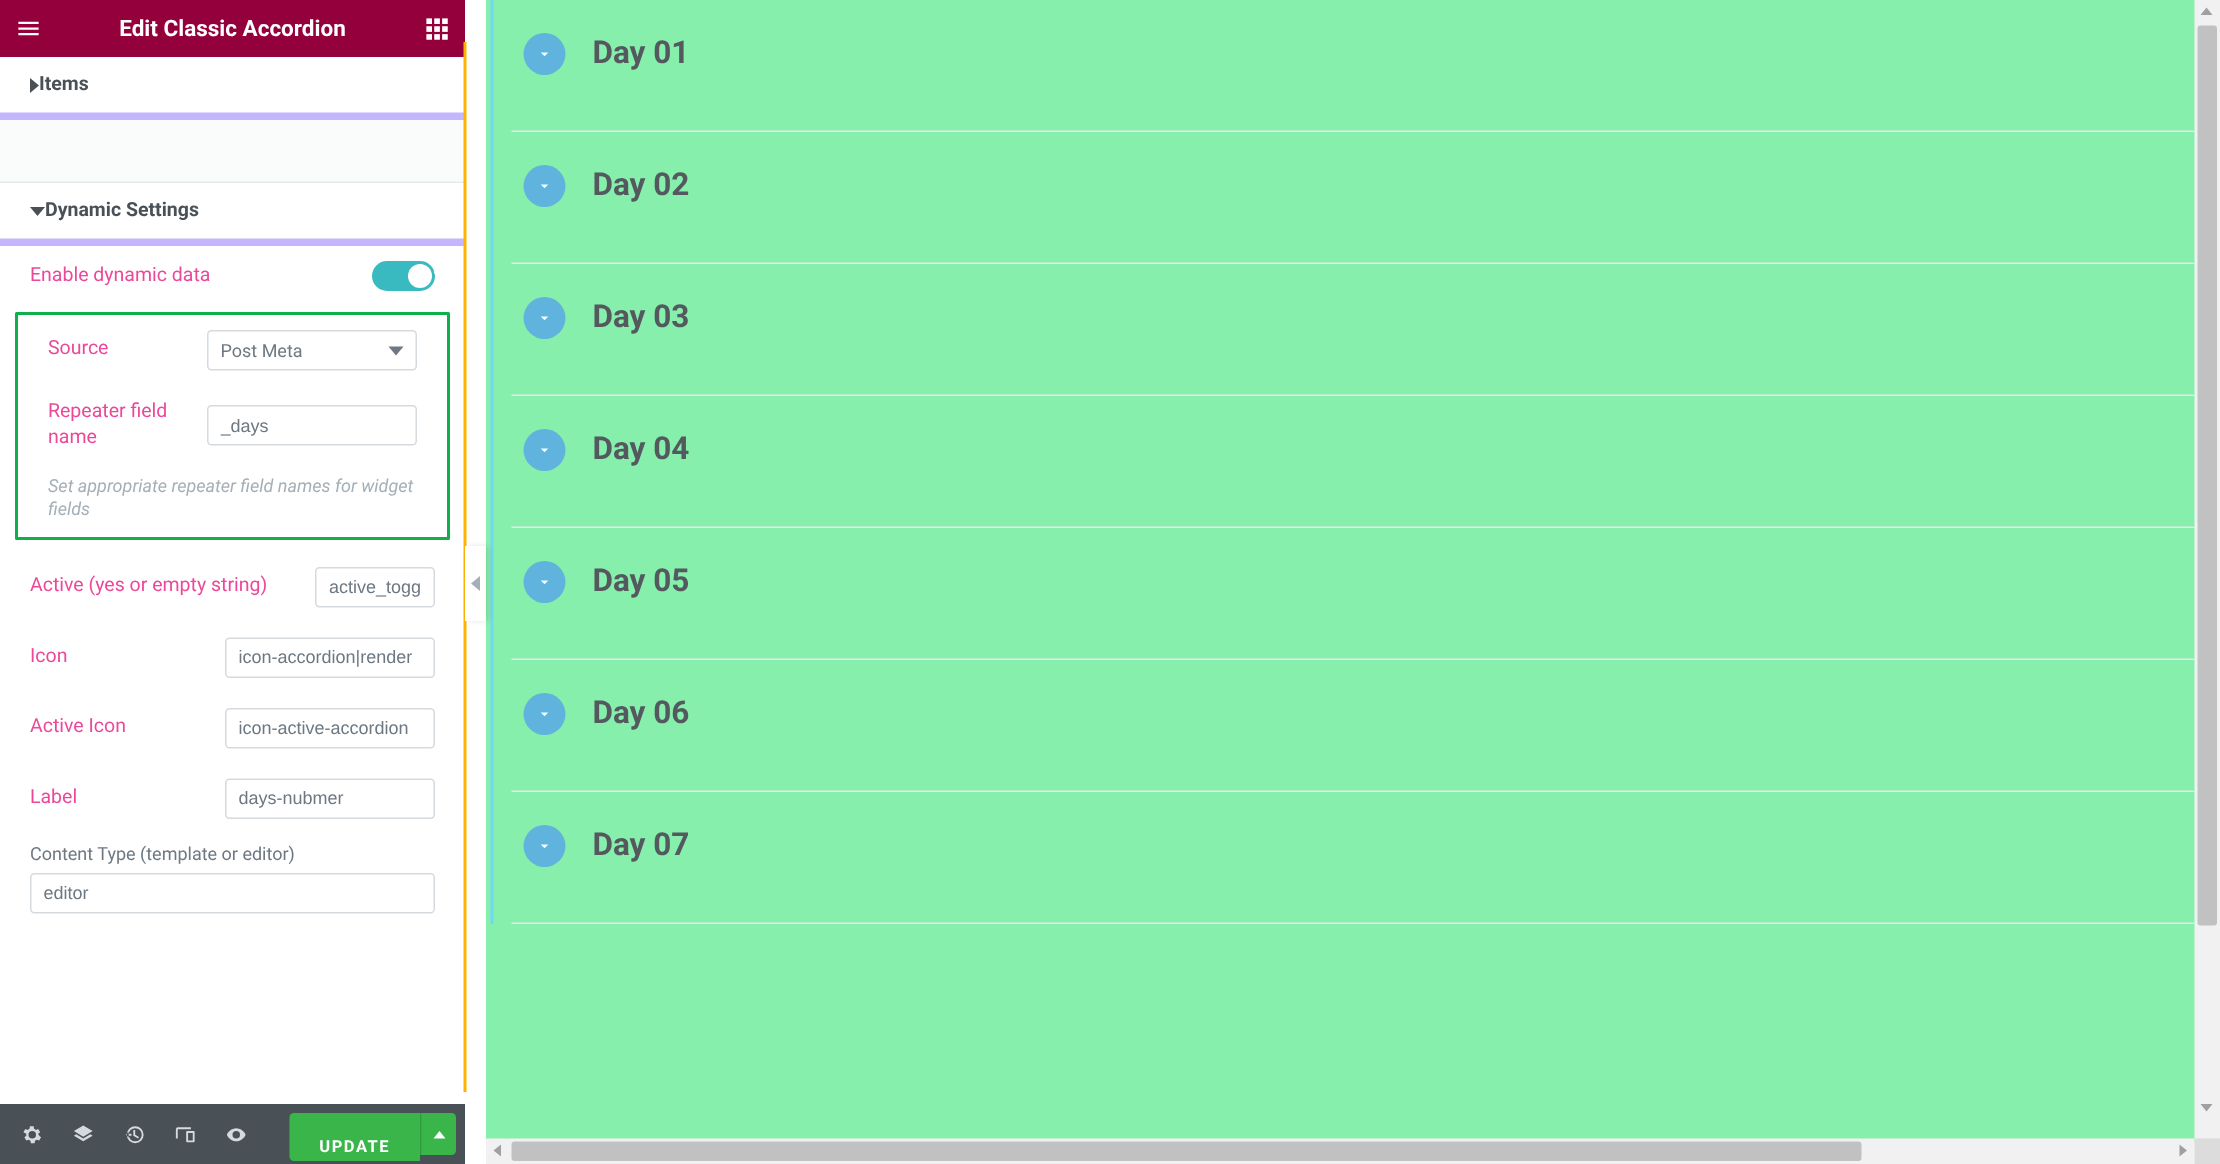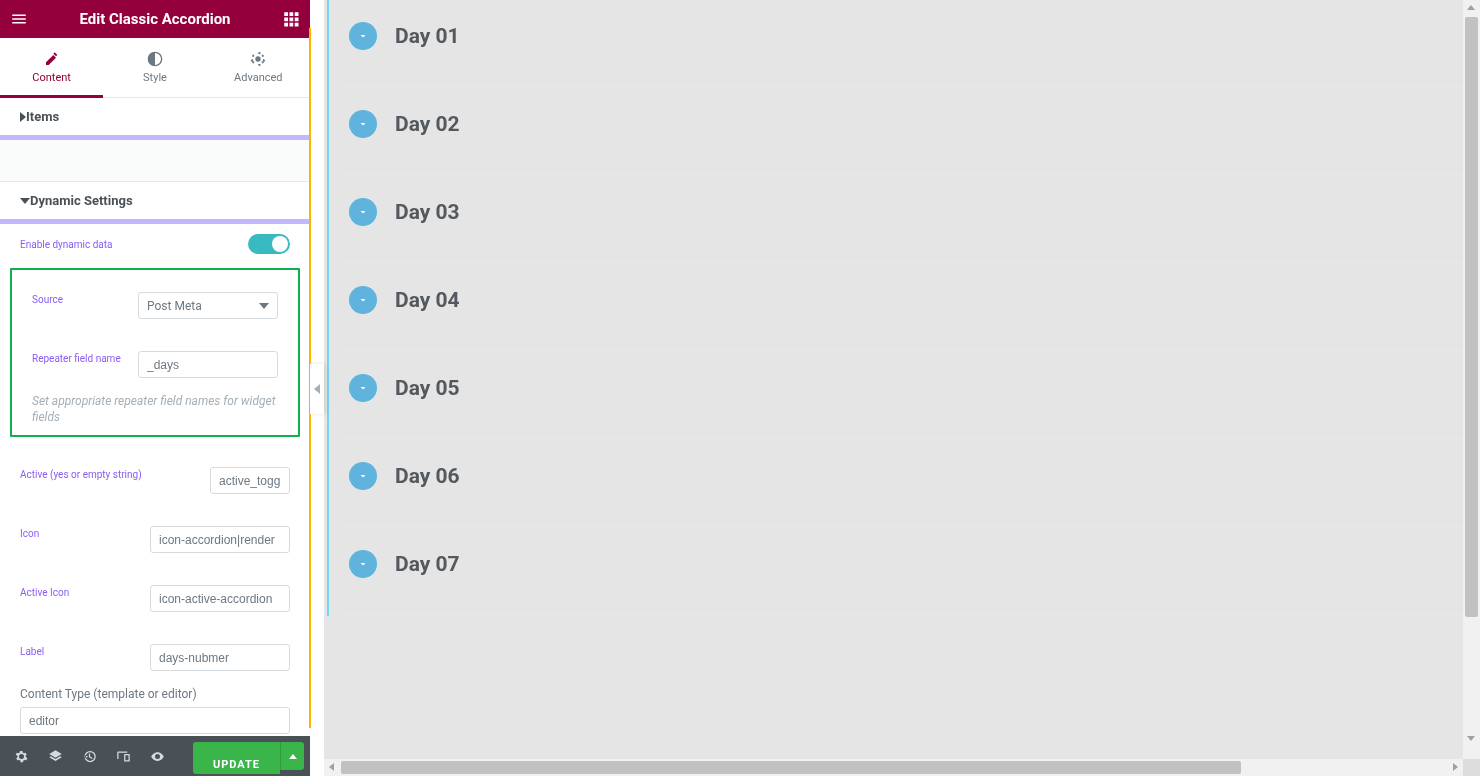--- a/index.html
+++ b/index.html
@@ -23,22 +23,22 @@
 
 .sections { flex:1; overflow:auto; }
 .sec-head { height:42px; padding:0 20px; display:flex; align-items:center; gap:0; font-weight:700; color:#495157; cursor:pointer; border-bottom:5px solid #c4b5fd; font-size:13px; }
 .sec-head .caret { width:0; height:0; }
 .sec-head .caret.right { border-top:5px solid transparent; border-bottom:5px solid transparent; border-left:6px solid #495157; }
 .sec-head .caret.down { border-left:5px solid transparent; border-right:5px solid transparent; border-top:6px solid #495157; }
 .sec-gap { height:42px; background:#e6e9ec33; border-bottom:1px solid #e6e9ec; }
 .sec-body { padding-bottom:10px; }
 
 .row { display:flex; align-items:center; padding:10px 20px; gap:10px; }
-.row .lbl { flex:1; color:#8b5cf6; font-size:10px; line-height:1.3; }
-.ctl { width:140px;margin-top:12px; }
+.row .lbl { flex:1; color:#ec4899; font-size:13px; line-height:1.3; }
+.ctl { width:140px; }
 input[type=text], .select { width:100%; height:27px; border:1px solid #d5dadf; border-radius:3px; padding:0 8px; font-size:12px; color:#6d7882; background:#fff; }
 .select { display:flex; align-items:center; justify-content:space-between; }
 .select .tri { width:0; height:0; border-left:5px solid transparent; border-right:5px solid transparent; border-top:6px solid #6d7882; }
 .hint { padding:6px 20px 10px; font-style:italic; color:#a4afb7; font-size:12px; line-height:1.3; }
 .fullrow { padding:6px 20px 11px; color:#6d7882; font-size:12px; }
 .fullrow input { margin-top:6px; width:270px; }
 
 .toggle { width:42px; height:20px; border-radius:10px; background:#39b9c0; position:relative; display:flex; align-items:center; padding-left:8px; margin-left:auto; }
 .toggle .knob { position:absolute; right:2px; top:2px; width:16px; height:16px; border-radius:50%; background:#fff; }
 .toggle .txt { color:#fff; font-size:7px; font-weight:400; letter-spacing:.3px;margin-left:33px; }
@@ -51,21 +51,21 @@
 .update-wrap { margin-left:auto; display:flex; height:28px; }
 .update-btn { background:#39b54a; color:#fff; font-weight:700; font-size:11px; letter-spacing:1px; padding:16px 20px; display:flex; align-items:flex-start; border-radius:3px 0 0 3px; cursor:pointer; }
 .update-more { width:24px; background:#39b54a; border-left:1px solid rgba(0,0,0,.15); display:flex; align-items:center; justify-content:center; border-radius:0 3px 3px 0; cursor:pointer; }
 .update-more .tri { width:0; height:0; border-left:4px solid transparent; border-right:4px solid transparent; border-bottom:5px solid #fff; }
 
 
 .collapse-tab { position:absolute; left:310px; top:364px; width:14px; height:50px; background:#fff; box-shadow:2px 0 4px rgba(0,0,0,.1); display:flex; align-items:center; justify-content:center; cursor:pointer; z-index:10; }
 .collapse-tab .tri { width:0; height:0; border-top:5px solid transparent; border-bottom:5px solid transparent; border-right:6px solid #a4afb7; }
 
 
-.preview { position:absolute; left:324px; top:0; right:0; bottom:14px; background:#e5e5e5; padding:0 10px; }
+.preview { position:absolute; left:324px; top:0; right:0; bottom:14px; background:#86efac; padding:0 10px; }
 .widget { margin:0 -7px; border-left:2px solid #71d7f7; border-right:2px solid #71d7f7; padding:0 4px; }
 .acc-item { padding:0 0 37px 0; }
 .acc-h { display:flex; align-items:center; gap:18px; padding:22px 16px 0 16px; }
 .acc-h .circ { width:28px; height:28px; border-radius:50%; background:#5fb3dd; display:flex; align-items:center; justify-content:center; }
 .acc-h .circ svg { width:12px; height:12px; fill:#fff; }
 .acc-h .title { color:#54595f; font-size:21px; font-weight:700; }
 .sep { height:1px; background:#e6e9ec; margin:0 8px; }
 
 
 .vscroll { position:absolute; right:0; top:0; width:17px; height:762px; background:#f1f1f1; }
@@ -101,41 +101,20 @@
           <rect x="3" y="10" width="5" height="5"></rect>
           <rect x="10" y="10" width="5" height="5"></rect>
           <rect x="17" y="10" width="5" height="5"></rect>
           <rect x="3" y="17" width="5" height="5"></rect>
           <rect x="10" y="17" width="5" height="5"></rect>
           <rect x="17" y="17" width="5" height="5"></rect>
         </svg>
     </div>
   </div>
 
-  <div class="tabs">
-    <div class="tab active">
-      <svg viewBox="0 0 24 24">
-          <path d="M3 17l11-11 4 4L7 21H3v-4zM14 4l2-2 4 4-2 2-4-4z"></path>
-        </svg>
-      <span>Content</span>
-    </div>
-    <div class="tab">
-      <svg viewBox="0 0 24 24">
-          <path d="M12 2a10 10 0 100 20V2z"></path>
-          <circle cx="12" cy="12" r="10" fill="none" stroke="#6d7882" stroke-width="2"></circle>
-        </svg>
-      <span>Style</span>
-    </div>
-    <div class="tab">
-      <svg viewBox="0 0 24 24">
-          <path d="M12 8a4 4 0 100 8 4 4 0 000-8zm9 4l2 3-2 1-2-1 1-3h1zm-18 0l-2 3 2 1 2-1-1-3H3zm9-9l3-2 1 2-1 2-3-1V3zm0 18l3 2 1-2-1-2-3 1v1zM19 5l2 2-1 2-3-1 2-3zm-14 0l-2 2 1 2 3-1-2-3zM19 19l2-2-1-2-3 1 2 3zM5 19l-2-2 1-2 3 1-2 3z"></path>
-        </svg>
-      <span>Advanced</span>
-    </div>
-  </div>
 
   <div class="sections">
     <div class="sec-head">
       <span class="caret right"></span>
       <span>Items</span>
     </div>
     <div class="sec-gap"></div>
     <div class="sec-head">
       <span class="caret down"></span>
       <span>Dynamic Settings</span>

